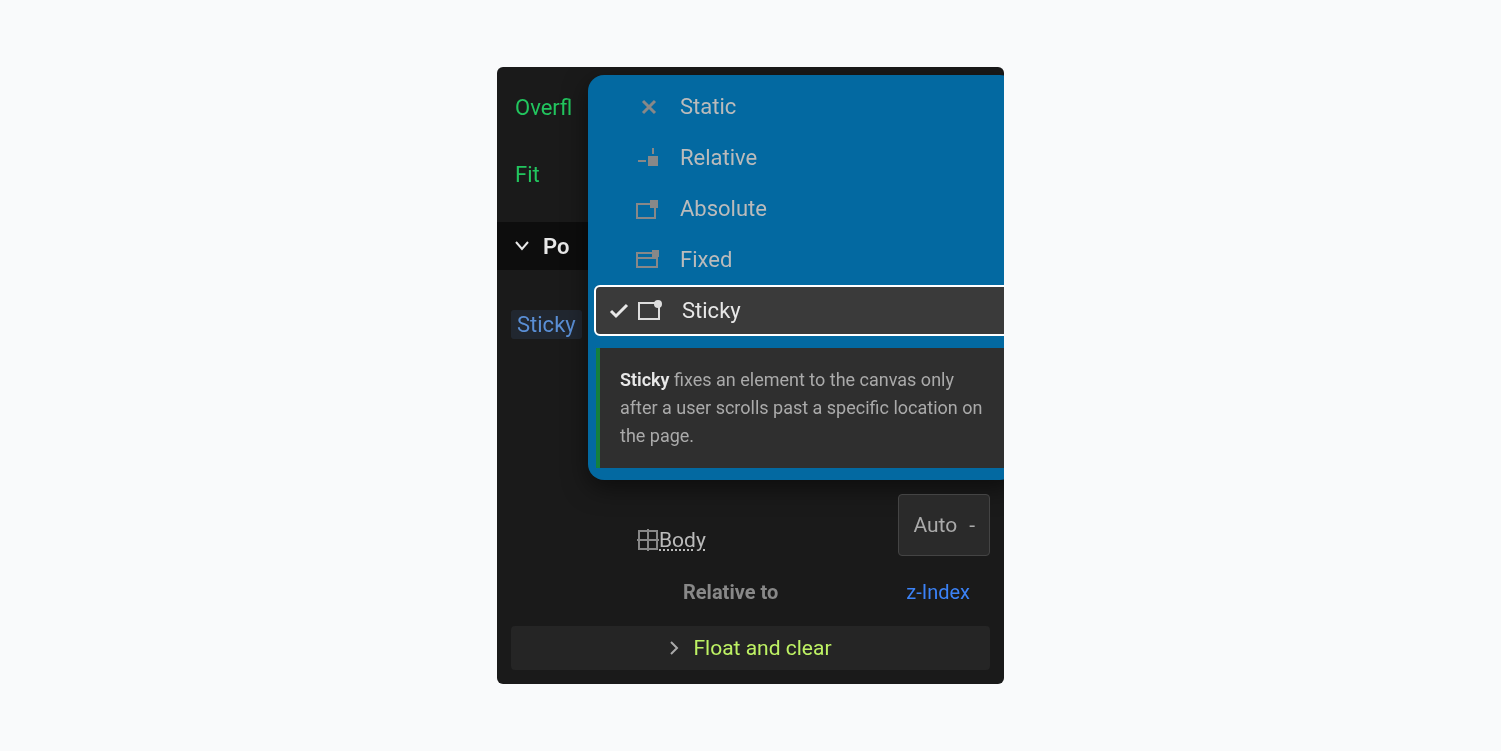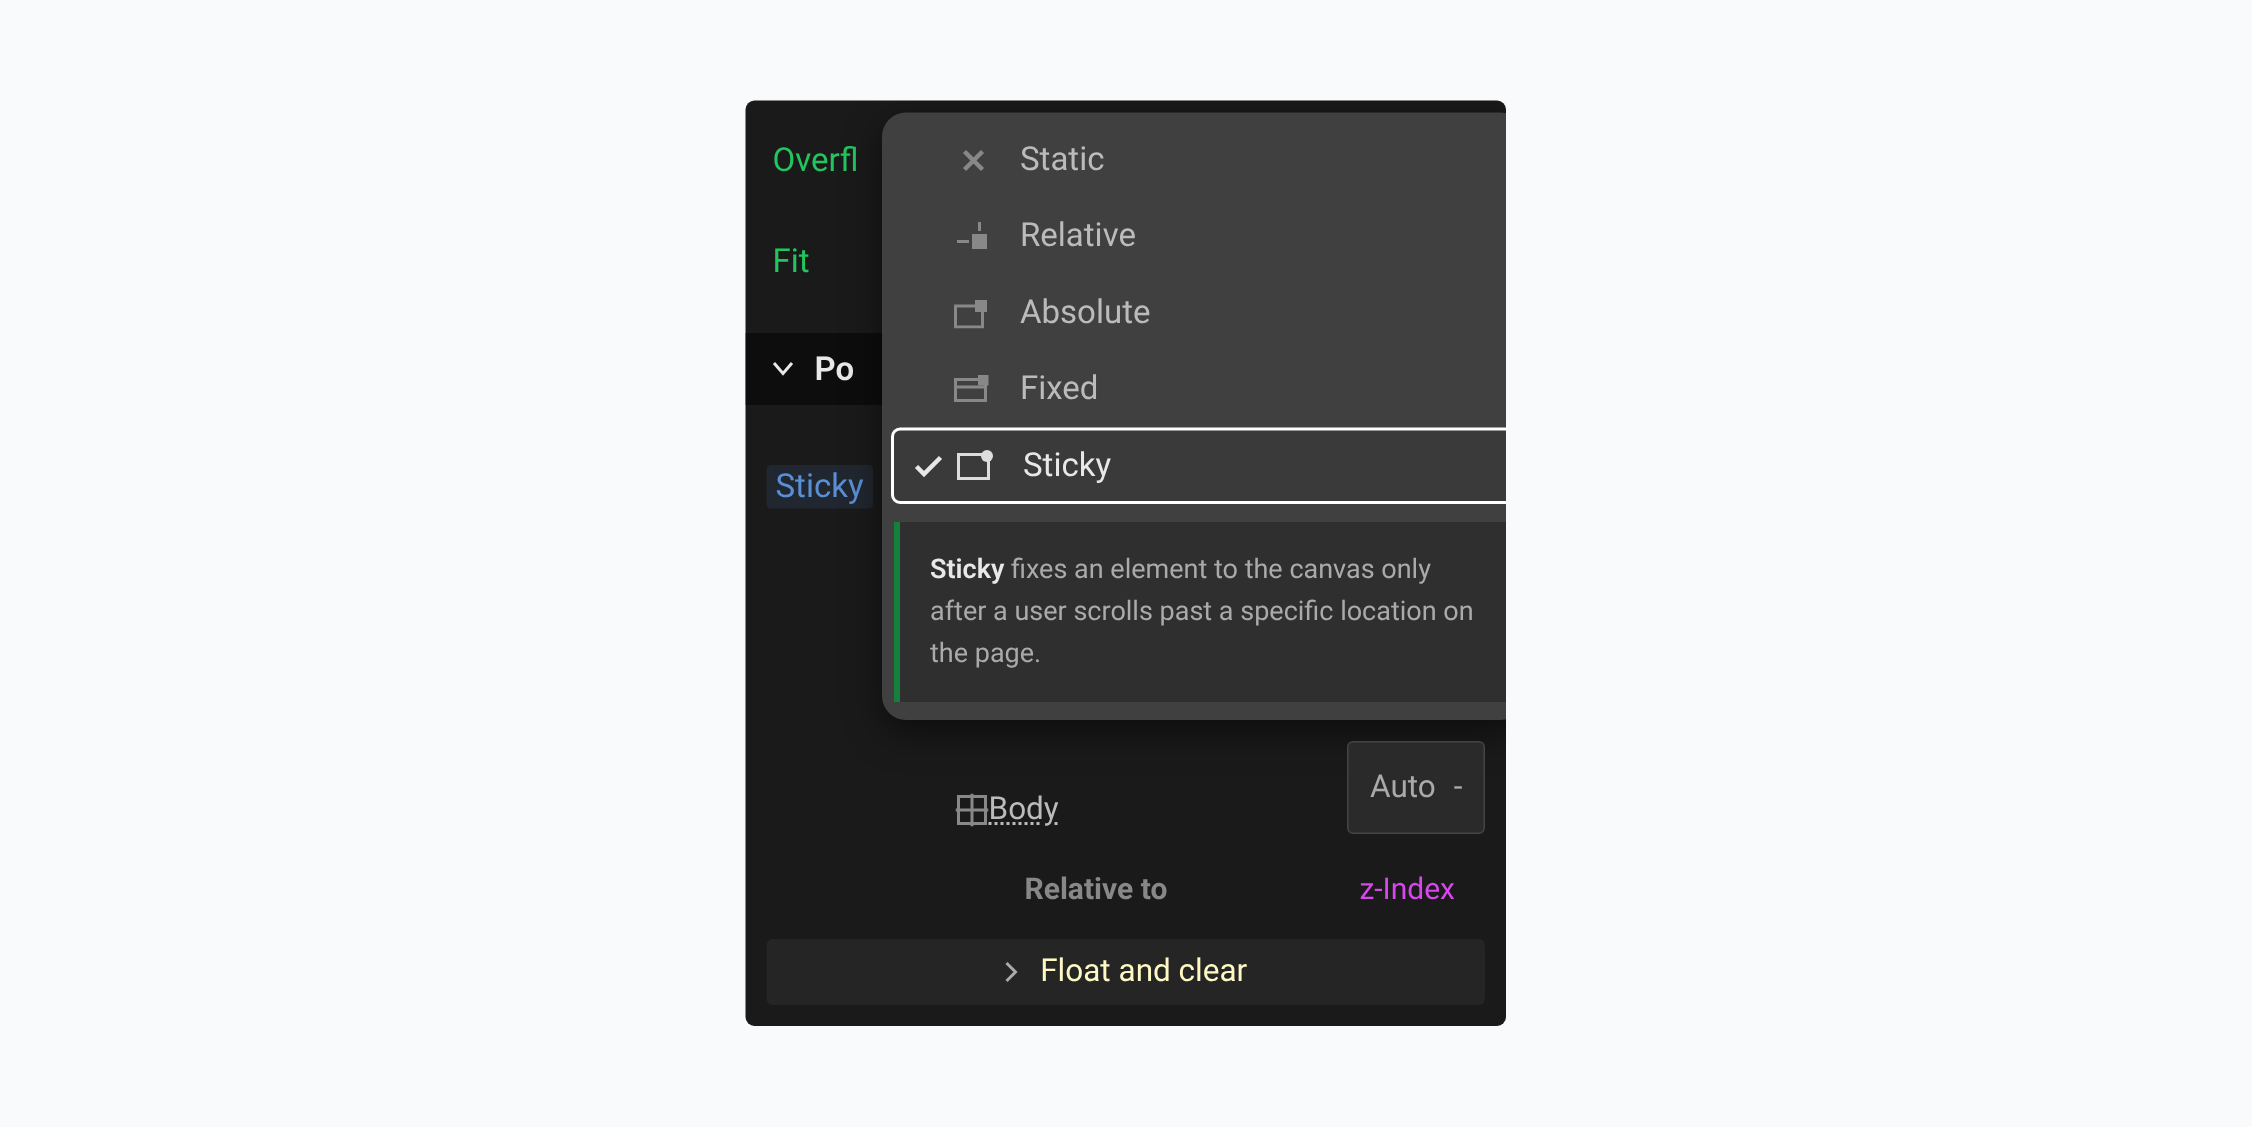--- a/index.html
+++ b/index.html
@@ -68,21 +68,21 @@
       font-size: 22px;
       padding: 2px 6px;
       background: rgba(90,143,214,0.12);
       border-radius: 3px;
     }
     .dropdown {
       position: absolute;
       top: 8px;
       left: 91px;
       width: 428px;
-      background: #404040;
+      background: #0369a1;
       border-radius: 16px;
       padding: 6px 0;
       box-shadow: 0 8px 24px rgba(0,0,0,0.5);
     }
     .dropdown-item {
       display: flex;
       align-items: center;
       height: 51px;
       padding: 0 14px;
       color: #bbb;
@@ -154,36 +154,36 @@
       left: 186px;
       bottom: 80px;
       color: #888;
       font-size: 20px;
       font-weight: bold;
     }
     .z-index {
       position: absolute;
       right: 34px;
       bottom: 80px;
-      color: #d946ef;
+      color: #3b82f6;
       font-size: 20px;
     }
     .float-clear {
       position: absolute;
       bottom: 14px;
       left: 14px;
       right: 14px;
       height: 44px;
       background: #252525;
       border-radius: 4px;
       display: flex;
       align-items: center;
       justify-content: center;
       gap: 14px;
-      color: #fef9c3;
+      color: #bef264;
       font-size: 21px;
     }
     svg { display: block; }
   </style>
 </head>
 <body>
 
 <div class="panel">
 
   <div class="property-row overflow-row">

